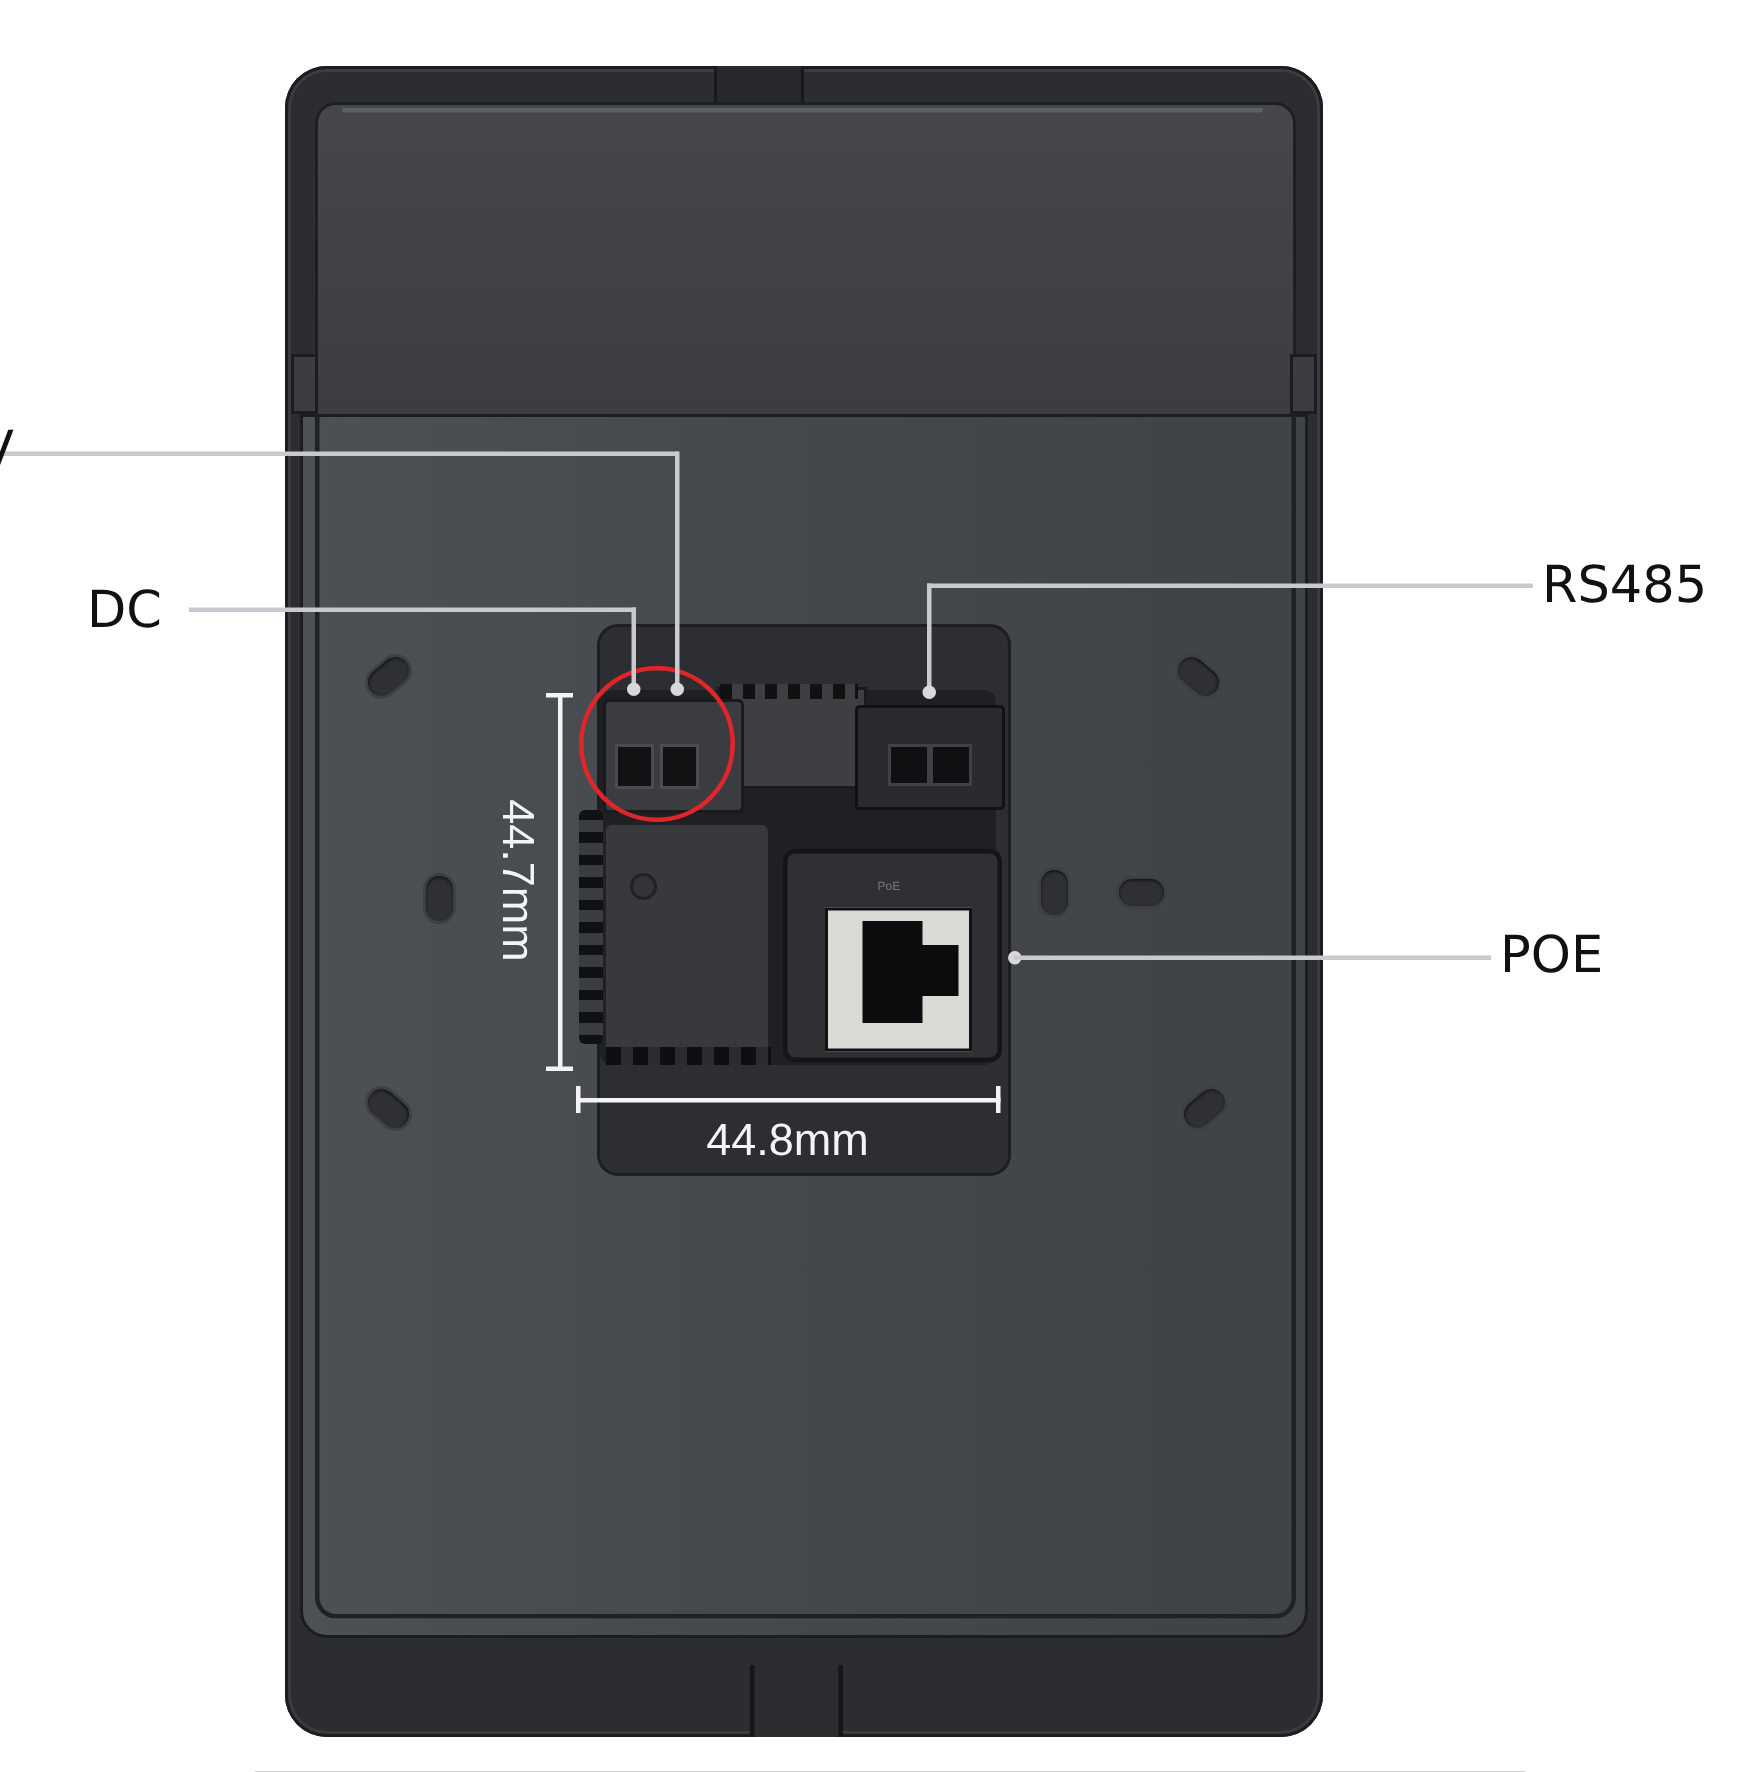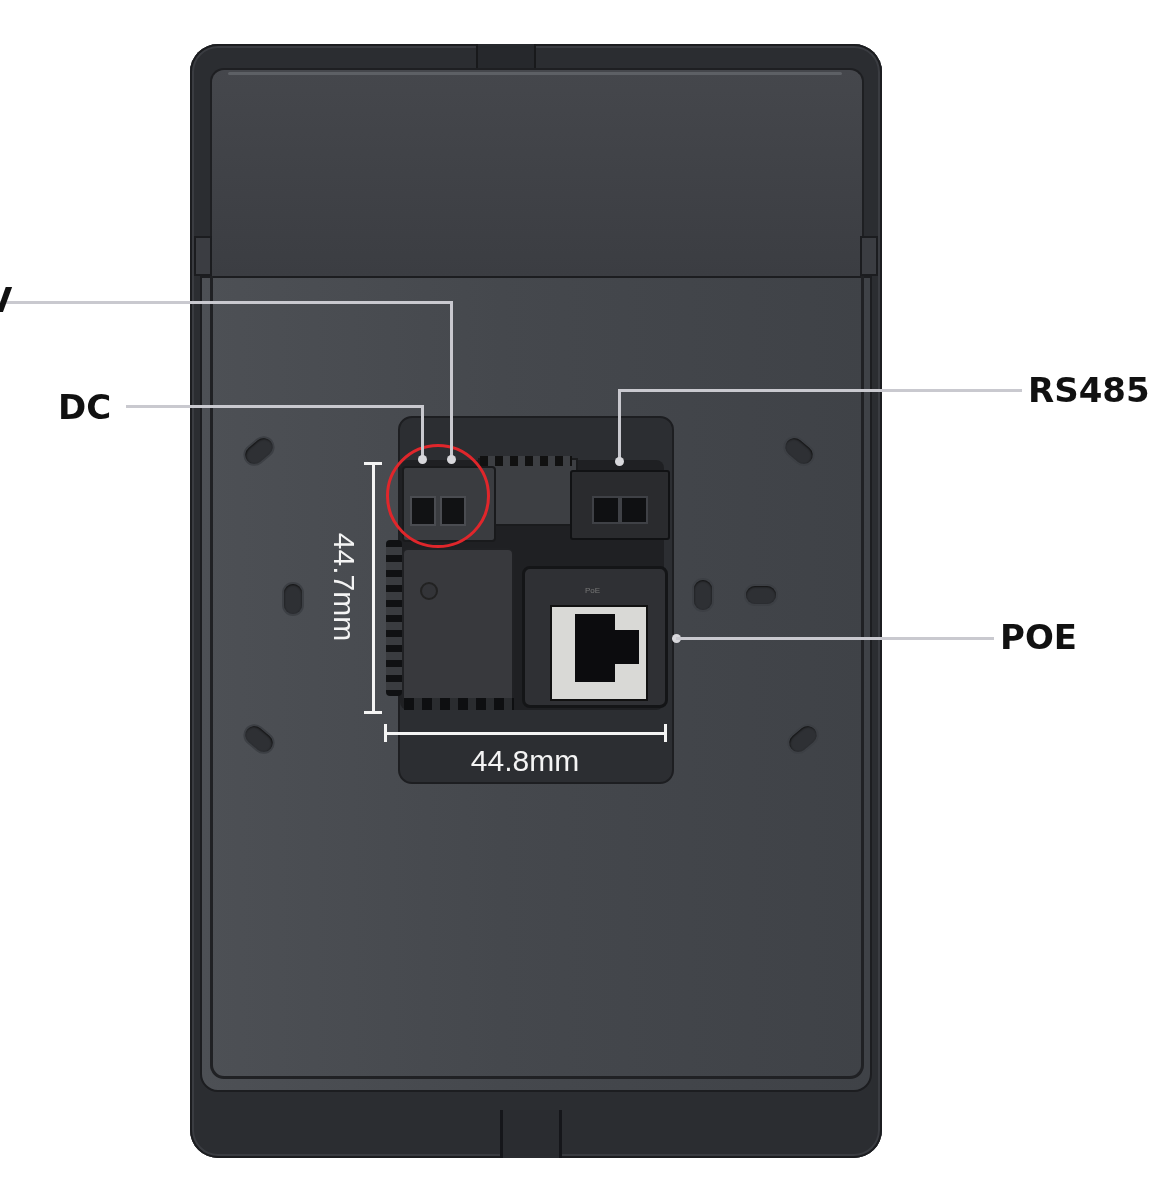--- a/index.html
+++ b/index.html
@@ -46,21 +46,21 @@
                  background:repeating-linear-gradient(90deg,#0e0f11 0 10px,#2a2c2f 10px 18px); }
   .poe-recess { left:522px; top:566px; width:140px; height:136px; background:#2f3034; border:3px solid #141517; border-radius:8px; }
   .poe-label { left:585px; top:586px; font-size:8px; color:#777; }
   .rj45 { left:550px; top:605px; width:94px; height:92px; background:#d9d9d6; border:2px solid #111; }
   .rj45-hole { left:575px; top:614px; width:40px; height:68px; background:#0c0c0e; }
   .rj45-tab { left:613px; top:630px; width:26px; height:34px; background:#0c0c0e; }
 
   
   .leader { background:#c9c9cf; }
   .dot { width:9px; height:9px; border-radius:50%; background:#d8d8dc; }
-  .callout { font-family:"DejaVu Sans", sans-serif; font-weight:bold; font-size:34px; color:#111; line-height:1; }
+  .callout { font-family:"DejaVu Sans", sans-serif; font-weight:normal; font-size:34px; color:#111; line-height:1; }
   .red-ring { left:386px; top:444px; width:104px; height:104px; border:3px solid #e0262b; border-radius:50%; box-sizing:border-box; }
   .dim-line { background:#f4f4f4; }
   .dim-text { font-family:"Liberation Sans", sans-serif; color:#f4f4f4; font-size:30px; }
 </style>
 </head>
 <body>
 
 <div class="abs device"></div>
 <div class="abs top-notch"></div>
 <div class="abs upper-panel"></div>

